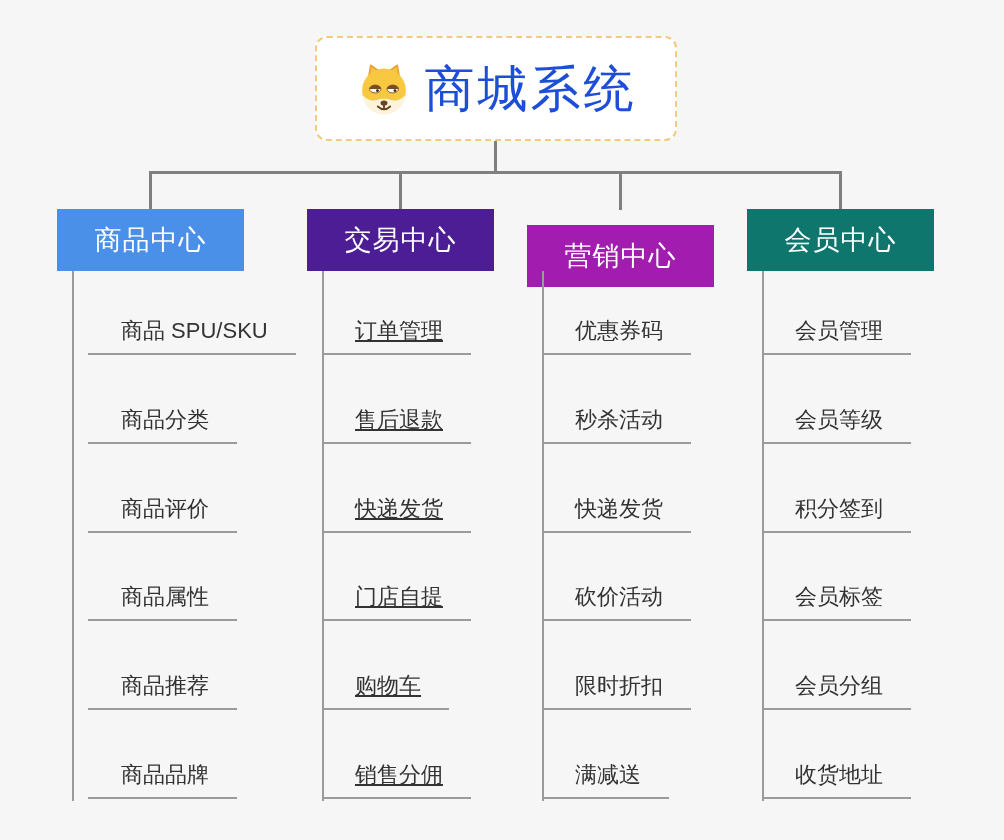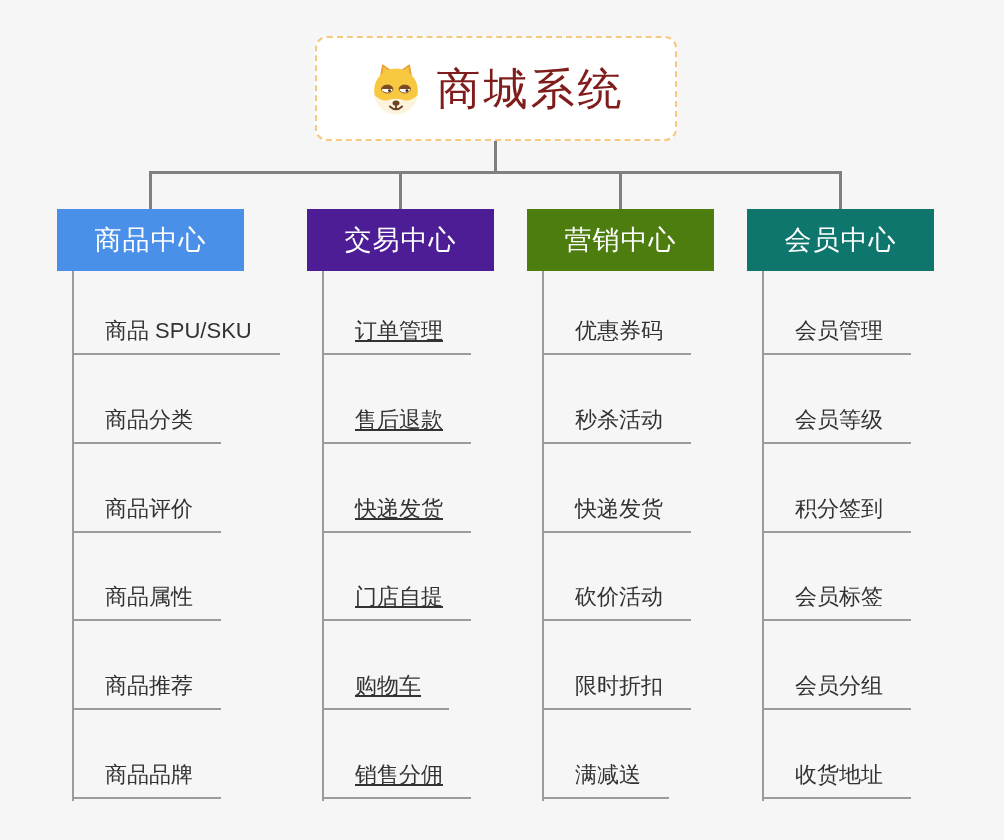--- a/index.html
+++ b/index.html
@@ -20,21 +20,21 @@
   .conn.vd2{left:619px;} .conn.vd3{left:839px;}
 
   
   .root-node{
     position:absolute;left:315px;top:36px;width:362px;height:105px;
     background:#FFFFFF;border:2px dashed #F5C97E;border-radius:12px;
     box-sizing:border-box;
     display:flex;align-items:center;justify-content:center;gap:13px;
   }
   .root-title{
-    font-size:44px;letter-spacing:3px;color:#7f1d1d;font-weight:400;
+    font-size:50px;letter-spacing:3px;color:#1d4ed8;font-weight:400;
     line-height:1;white-space:nowrap;
   }
 
   
   .branch-node{
     position:absolute;top:209px;width:187px;height:62px;border-radius:0;
     display:flex;align-items:center;justify-content:center;
     color:#FFFFFF;font-size:27px;letter-spacing:1px;white-space:nowrap;
   }
   .bx0{left:57px;} .bx1{left:307px;} .bx2{left:527px;} .bx3{left:747px;}
@@ -43,21 +43,21 @@
   .spine{position:absolute;top:271px;width:2px;height:530px;background:#9B9B9B;}
   .sx0{left:72px;} .sx1{left:322px;} .sx2{left:542px;} .sx3{left:762px;}
 
   
   .leaf{
     position:absolute;height:40px;box-sizing:border-box;
     padding:0 28px 7px 33px;border-bottom:2px solid #9B9B9B;
     display:flex;align-items:flex-end;
     font-size:22px;color:#333333;white-space:nowrap;width:max-content;
   }
-  .lx0{left:72px;align-items:center;} .lx1{left:322px;text-decoration:underline;} .lx2{left:542px;} .lx3{left:762px;}
+  .lx0{left:88px;align-items:center;} .lx1{left:322px;text-decoration:underline;} .lx2{left:542px;} .lx3{left:762px;}
   .ly0{top:315px;} .ly1{top:404px;} .ly2{top:493px;}
   .ly3{top:581px;} .ly4{top:670px;} .ly5{top:759px;}
 </style>
 </head>
 <body>
 
 <div class="canvas">
 
   <div class="conn root-stub"></div>
   <div class="conn hbar"></div>
@@ -83,21 +83,21 @@
     </svg>
     <span class="root-title">商城系统</span>
   </div>
 
   <div class="branch-node bx0" style="background-color: rgb(74, 144, 232);">
     <span>商品中心</span>
   </div>
   <div class="branch-node bx1" style="background-color: #4c1d95;">
     <span>交易中心</span>
   </div>
-  <div class="branch-node bx2" style="background-color: #4d7c0f;">
+  <div class="branch-node bx2" style="background-color: #a21caf; margin-top: 16px;">
     <span>营销中心</span>
   </div>
   <div class="branch-node bx3" style="background-color: #0f766e;">
     <span>会员中心</span>
   </div>
 
   <div class="spine sx0"></div>
   <div class="spine sx1"></div>
   <div class="spine sx2"></div>
   <div class="spine sx3"></div>

